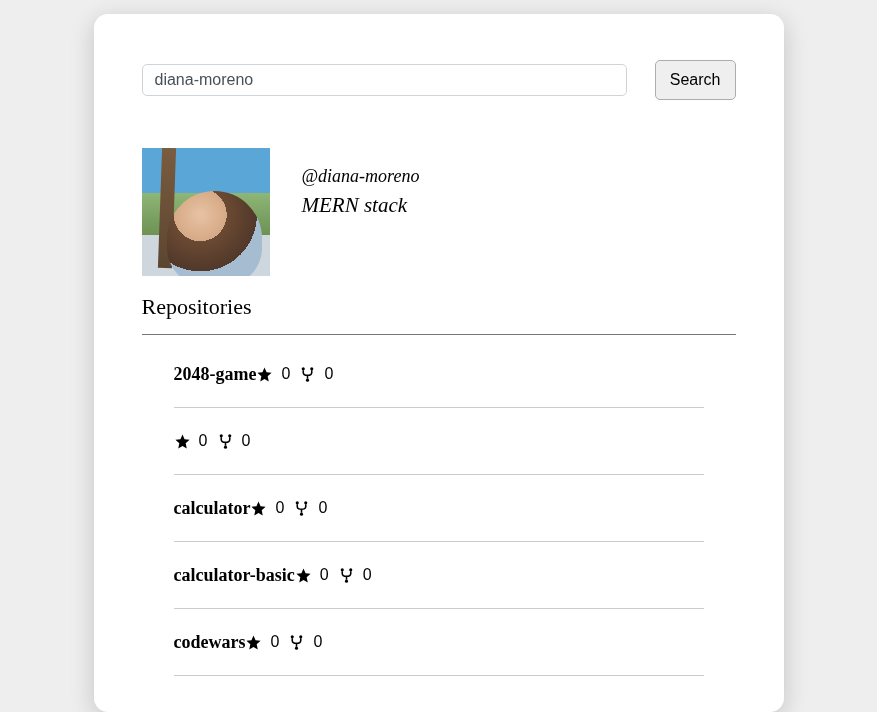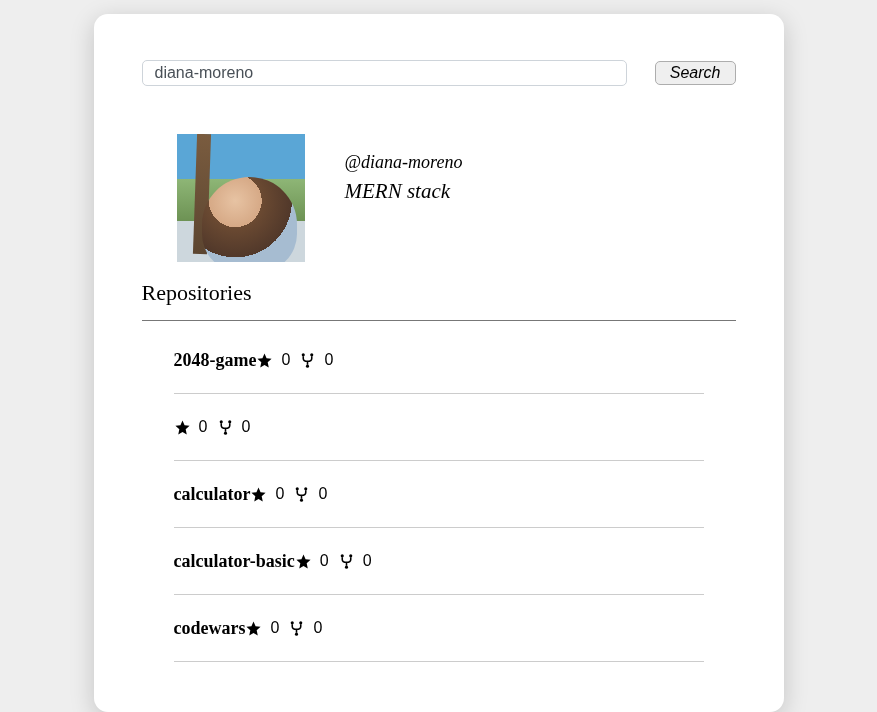--- a/index.html
+++ b/index.html
@@ -19,45 +19,43 @@
     padding: 46px 48px 0 48px;
   }
   .search-row {
     display: flex;
     gap: 28px;
     align-items: center;
     margin-bottom: 48px;
   }
   .search-input {
     flex: 1;
-    height: 26px;
+    height: 32px;
     border: 1px solid #ced4da;
     border-radius: 5px;
     padding: 0 12px;
     font-size: 16px;
     font-family: Arial, sans-serif;
     color: #495057;
   }
   .search-btn {
-    height: 24px;
+    height: 40px;
     padding: 0 14px;
     border: 1px solid #adadad;
     border-radius: 5px;
     background: #efefef;
     font-size: 16px;
     font-family: Arial, sans-serif;
     cursor: pointer;
-    font-style: italic;
   }
   .profile {
     display: flex;
-    gap: 40px;
+    gap: 32px;
     align-items: flex-start;
     margin-bottom: 18px;
-    margin-left: 35px;
   }
   .avatar {
     width: 128px;
     height: 128px;
     background: linear-gradient(180deg, #5aa6d6 0%, #5aa6d6 35%, #8eb676 35%, #6d9254 68%, #cdd7dd 68%, #cdd7dd 100%);
     position: relative;
     overflow: hidden;
     flex-shrink: 0;
   }
   .avatar::before {

